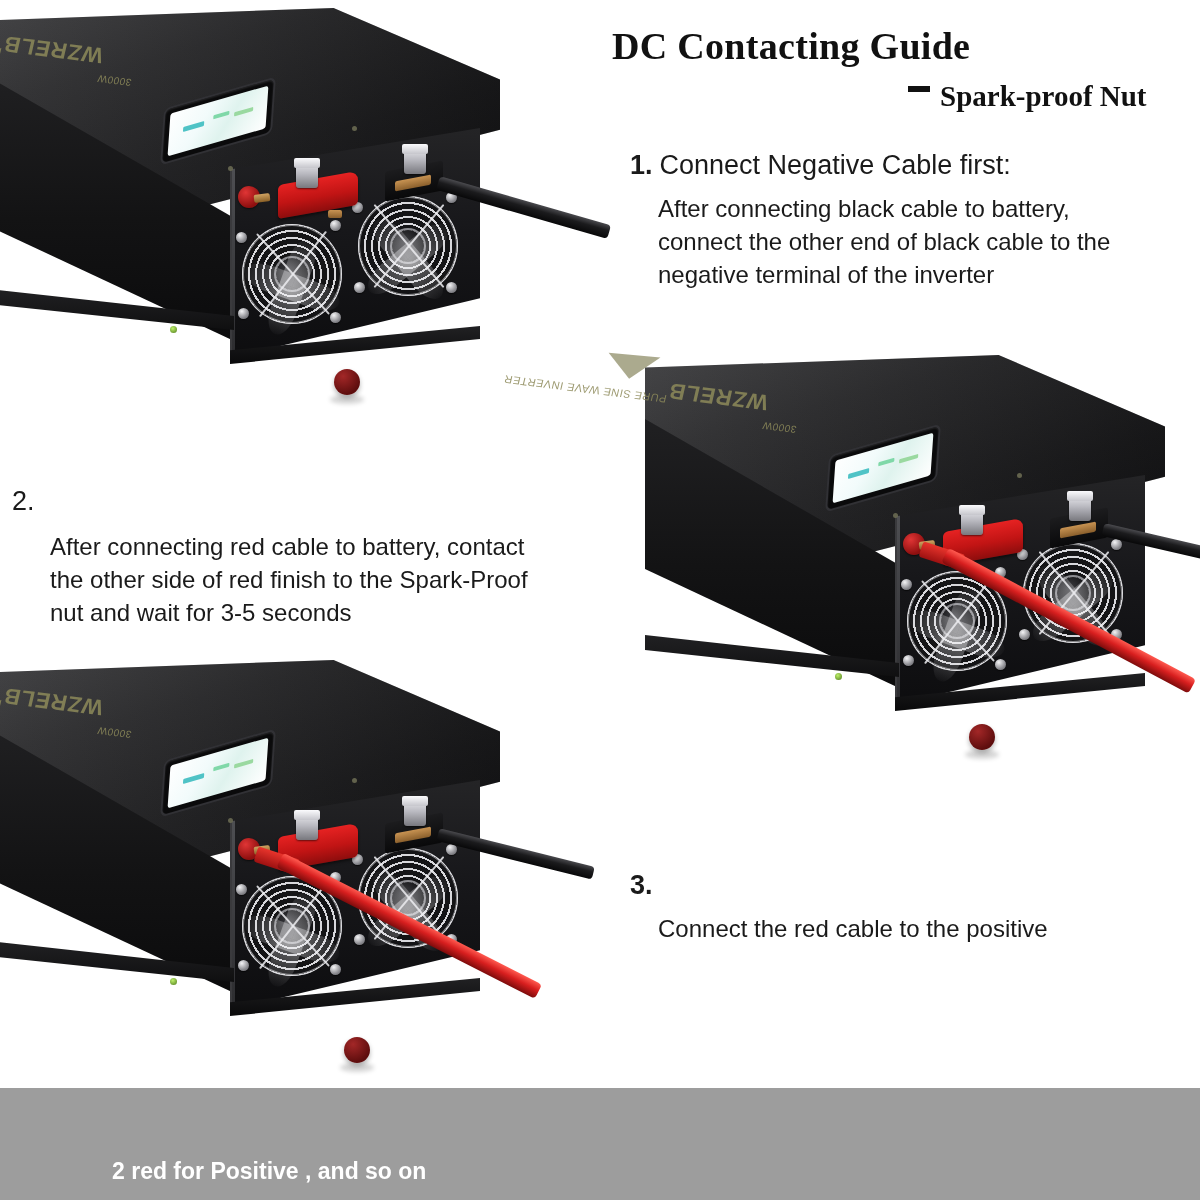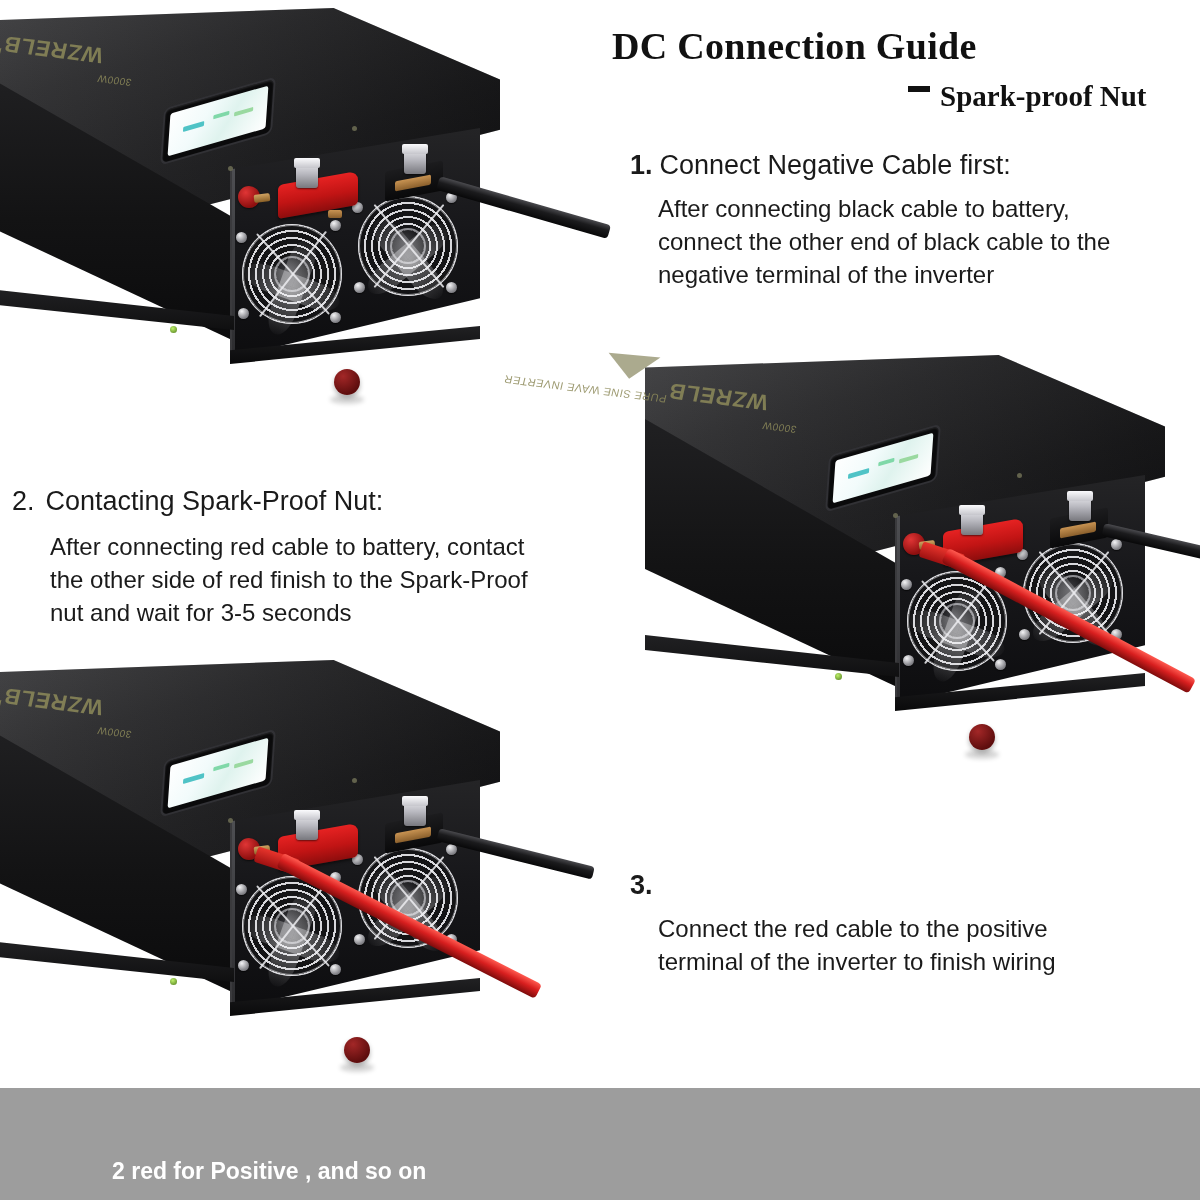--- a/index.html
+++ b/index.html
@@ -481,55 +481,53 @@
 
     <div class="cable cable-black" style="left:458px;top:168px;width:160px;height:13px;transform:rotate(14deg);"></div>
 
     <div class="cable-lug" style="left:276px;top:186px;width:44px;height:16px;transform:rotate(18deg);"></div>
     <div class="cable cable-red" style="left:300px;top:192px;width:290px;height:16px;transform:rotate(27deg);"></div>
   </div>
 
   <div class="red-cap-shadow" style="left:340px;top:1063px;"></div>
   <div class="red-cap" style="left:344px;top:1037px;"></div>
 
-  <div id="main-title" class="title">DC Connection Guide</div>
+  <div id="main-title" class="title">DC Contacting Guide</div>
   <div id="sub-dash"></div>
   <div id="sub-title-text">Spark-proof Nut</div>
 
   <div class="step" id="step1">
     <div class="step-head">
       <span class="step-num">1.</span>
       <span class="step-title">Connect Negative Cable first:</span>
     </div>
     <div class="step-body">
       <div>After connecting black cable to battery,</div>
       <div>connect the other end of black cable to the</div>
       <div>negative terminal of  the inverter</div>
     </div>
   </div>
 
   <div class="step" id="step2">
     <div class="step-head">
       <span class="step-num">2.</span>
-      <span class="step-title">Contacting Spark-Proof Nut:</span>
     </div>
     <div class="step-body">
       <div>After connecting red cable to battery, contact</div>
       <div>the other side of red finish to the Spark-Proof</div>
       <div>nut and wait for 3-5 seconds</div>
     </div>
   </div>
 
   <div class="step" id="step3">
     <div class="step-head">
       <span class="step-num">3.</span>
     </div>
     <div class="step-body">
       <div>Connect the red cable to the positive</div>
-      <div> terminal of the inverter to finish wiring</div>
     </div>
   </div>
 
   <div id="note-bar">
     <div id="note-line2">2 red for Positive , and so on</div>
   </div>
 
 </div>
 
 </body></html>

